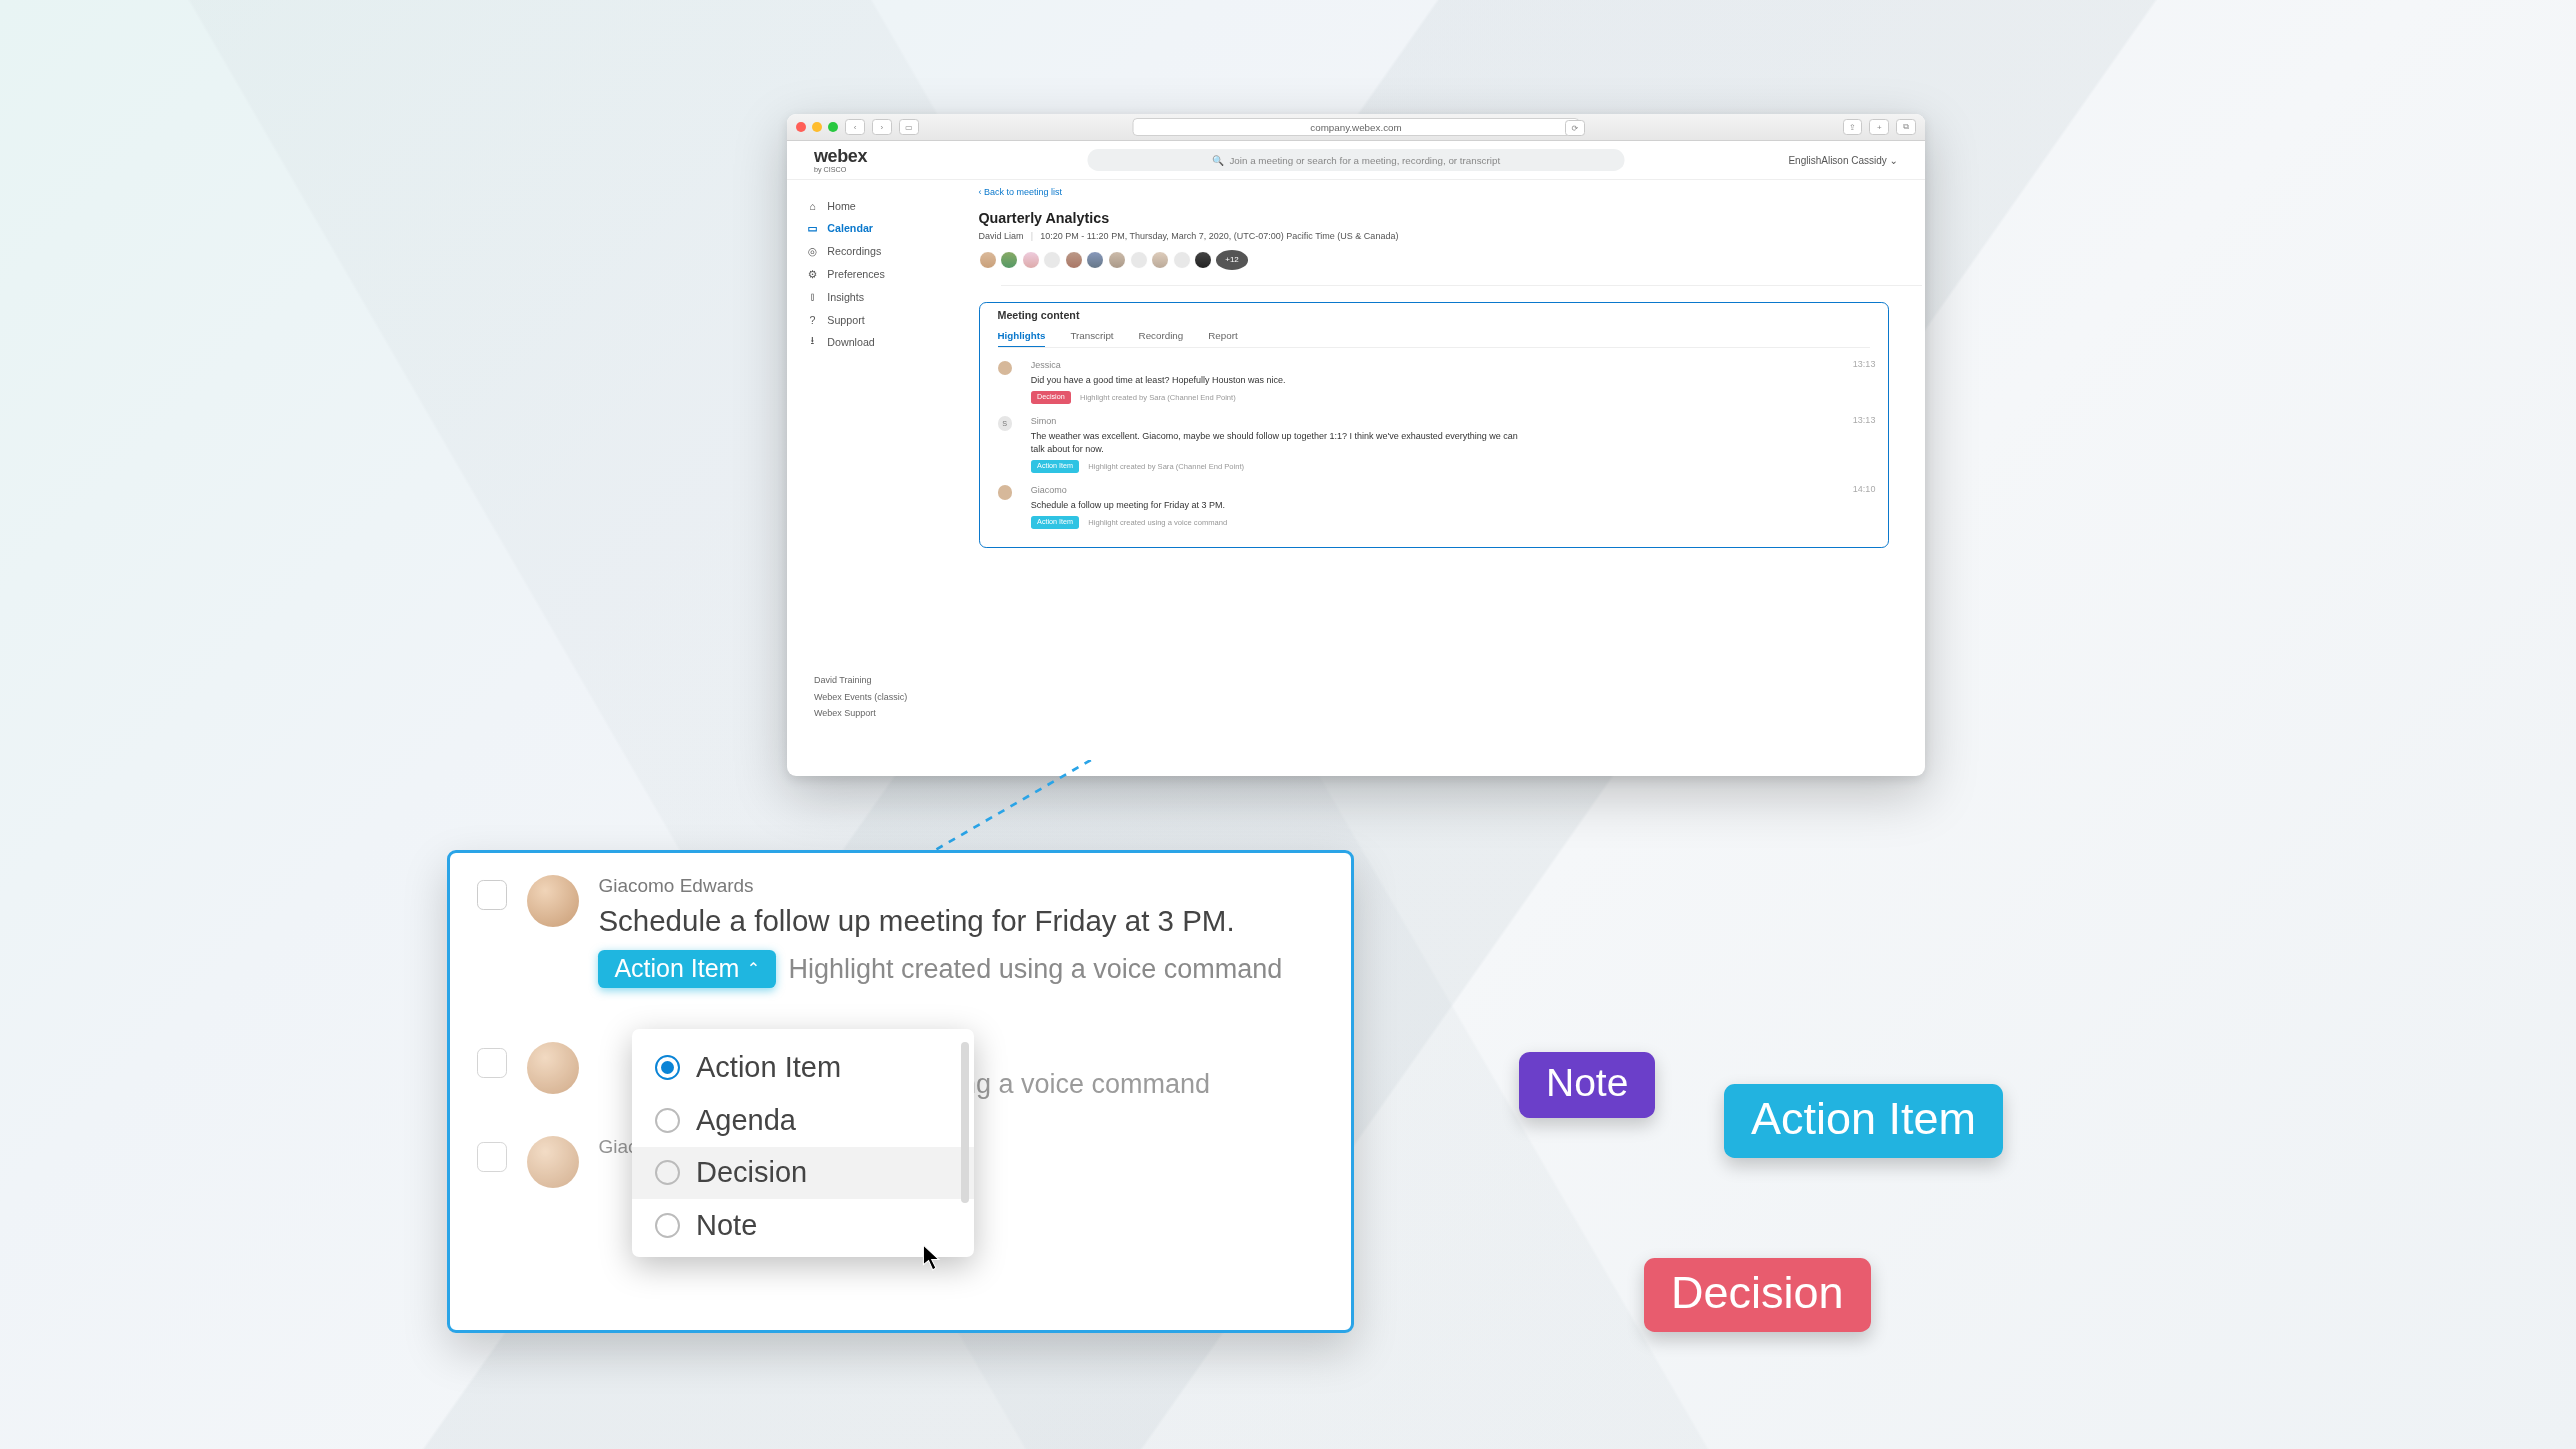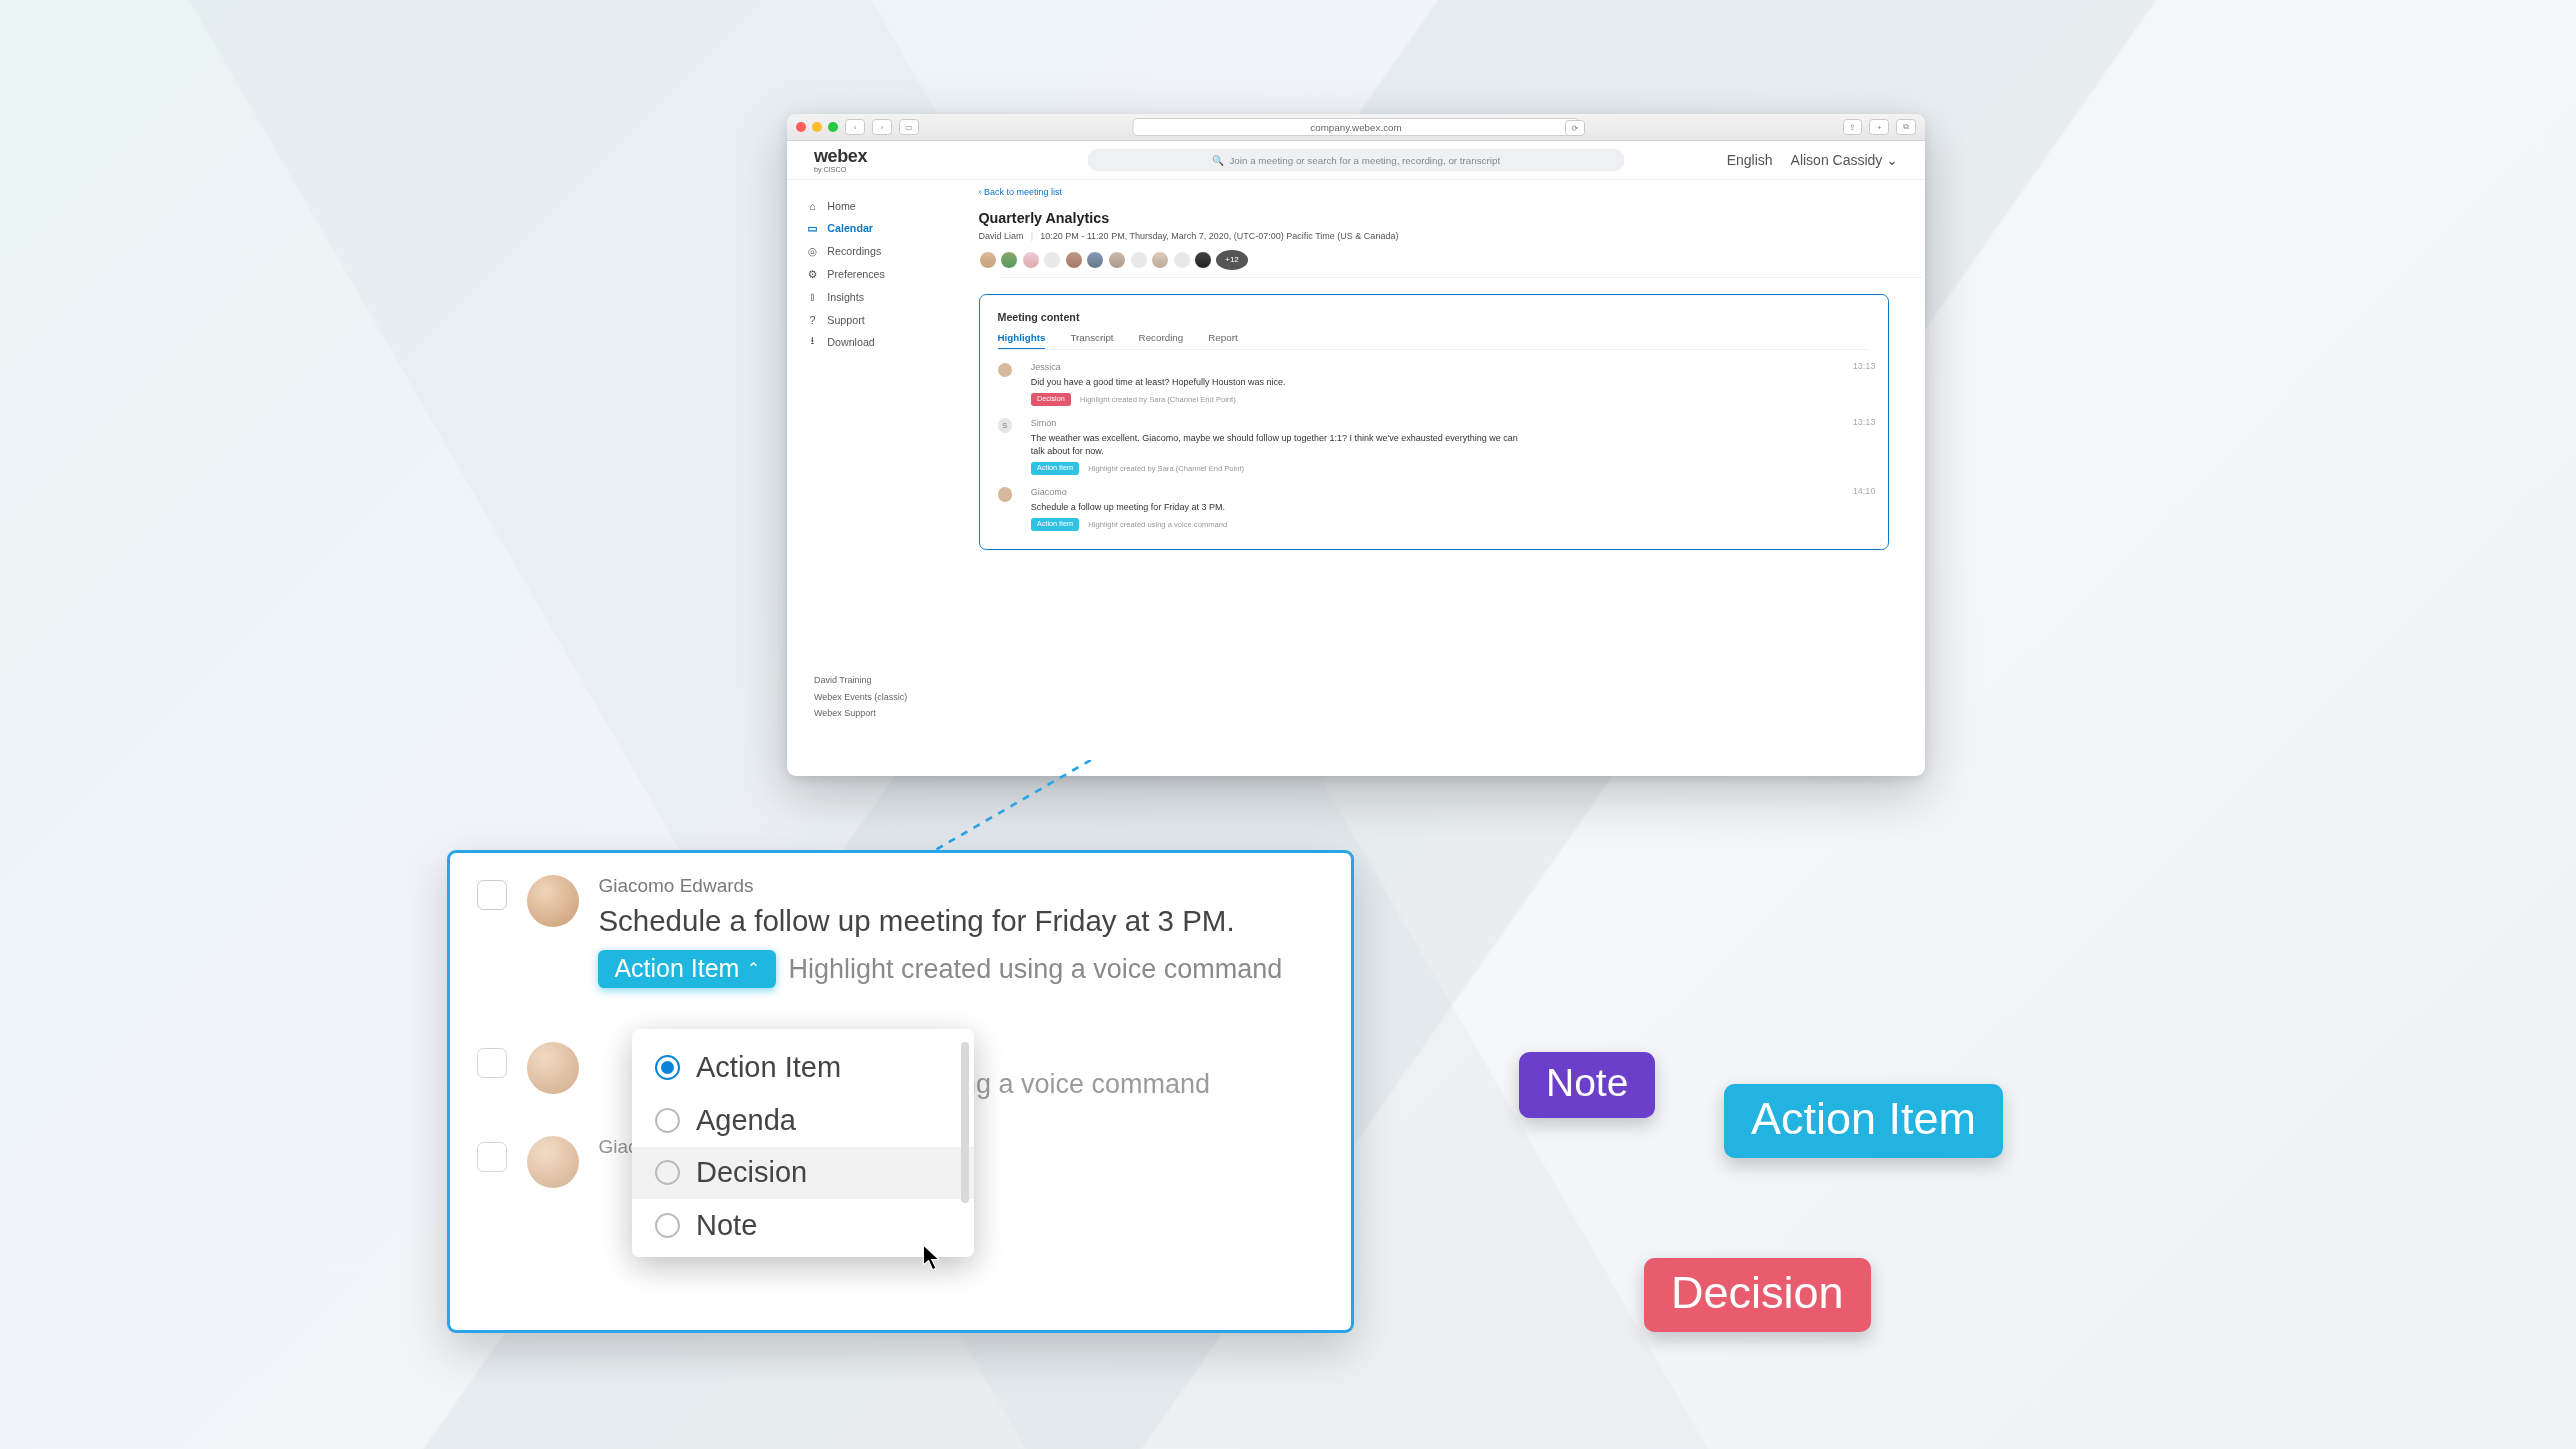--- a/index.html
+++ b/index.html
@@ -44,41 +44,41 @@
   .chrome-btn{ width:19.7px; height:16px; border:0.9px solid #c9c9c9; border-radius:3.6px; background:#fff; font-size:8px; color:#888; display:flex; align-items:center; justify-content:center;}
   .addr{ position:absolute; left:50%; transform:translateX(-50%); width:447px; height:18px; background:#fff; border:0.9px solid #d0d0d0; border-radius:4.5px; display:flex; align-items:center; justify-content:center; font-size:9.8px; color:#666;}
   .addr-refresh{position:absolute; left:778px; top:6.3px;}
   .chrome-right{position:absolute; right:9px; display:flex; gap:7.2px;}
 
   
   .wx-header{ height:39px; display:flex; align-items:center; padding:0 27px; border-bottom:0.9px solid #eee; position:relative;}
   .wx-logo{ font-weight:700; font-size:18px; letter-spacing:-0.4px; color:#333;}
   .wx-sub{ font-size:7.2px; color:#666; display:block; margin-top:-1.8px;}
   .wx-search{ position:absolute; left:50%; transform:translateX(-50%); width:537px; height:21.5px; background:#eef0f1; border-radius:10.7px; display:flex; align-items:center; justify-content:center; font-size:9.8px; color:#888; gap:5.4px;}
-  .wx-right{ position:absolute; right:27px; display:flex; align-items:center; gap:18px; font-size:14px; color:#555;}
+  .wx-right{ position:absolute; right:27px; display:flex; align-items:center; font-size:10px; color:#555;}
 
   .wx-body{ display:flex; height:calc(100% - 66px);}
   .wx-side{ width:179px; padding:14.3px 0; font-size:10.7px;}
   .nav-item{ display:flex; align-items:center; gap:9px; padding:5.4px 19.7px; color:#555;}
   .nav-item.active{ color:#0a78cc; font-weight:600;}
   .nav-icon{ width:11.6px; height:11.6px; display:flex; align-items:center; justify-content:center; font-size:10.7px;}
   .side-footer{ position:absolute; bottom:55px; left:27px; font-size:9px; color:#666; line-height:1.8;}
 
   .wx-main{ flex:1; padding:7.2px 36px 18px 12.5px;}
   .back-link{ font-size:9px; color:#0a78cc;}
   .mtg-title{ font-size:14.3px; font-weight:600; margin-top:12.5px; color:#222;}
   .mtg-meta{ font-size:9px; color:#555; margin-top:5.4px; display:flex; gap:7.2px; }
   .mtg-meta .sep{color:#ccc;}
   .attendees{ display:flex; gap:3.6px; margin-top:9px; align-items:center;}
   .att{ width:18px; height:18px; border-radius:50%; background:linear-gradient(#dab99a,#c9a07a); border:1.3px solid #fff;}
   .att-more{ width:32px; height:19.7px; border-radius:50%; background:#555; color:#fff; font-size:8px; display:flex; align-items:center; justify-content:center;}
 
   .content-panel{
-    margin-top:24px; border:1.8px solid #0a78cc; border-radius:7.2px;
-    padding:16px 18px 18px; background:#fff; position:relative;
+    margin-top:32px; border:1.8px solid #0a78cc; border-radius:7.2px;
+    padding:6px 18px 18px; background:#fff; position:relative;
   }
   .hr-top{ position:absolute; right: -34px; left: auto; top:-18px; height:0.9px; background:#eee; width: 921px;}
   .panel-title{ font-size:10.7px; font-weight:600; color:#333;}
   .tabs{ display:flex; gap:25px; font-size:9.8px; color:#666; margin-top:9px; border-bottom:0.9px solid #eee;}
   .tab{ padding-bottom:5.4px;text-align:center;}
   .tab.active{ color:#0a78cc; border-bottom:1.8px solid #0a78cc; font-weight:600;}
 
   .hl{ display:flex; gap:19px; margin-top:10.7px; position:relative;}
   .hl-av{ width:14.3px; height:14.3px; border-radius:50%; background:#d6b89a; margin-top:1.8px;}
   .hl-av.initial{ background:#e6e6e6; display:flex; align-items:center; justify-content:center; font-size:7.2px; color:#777;}

